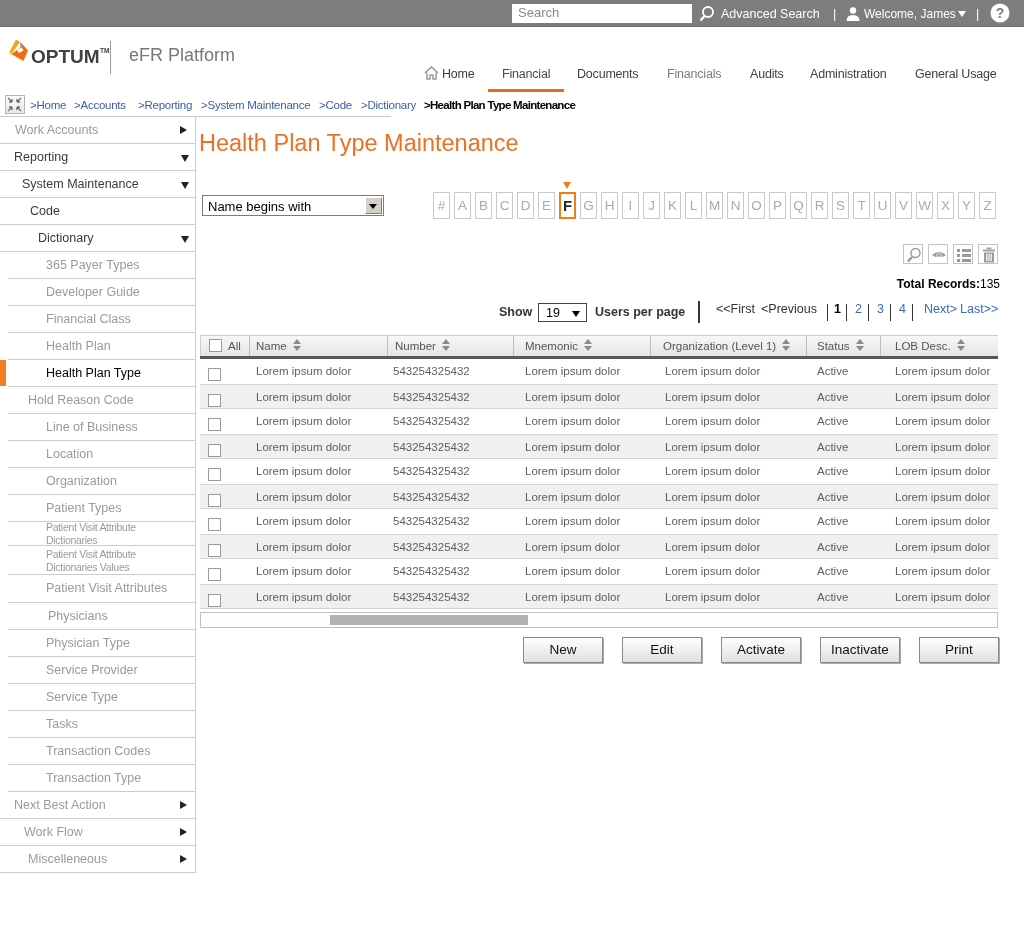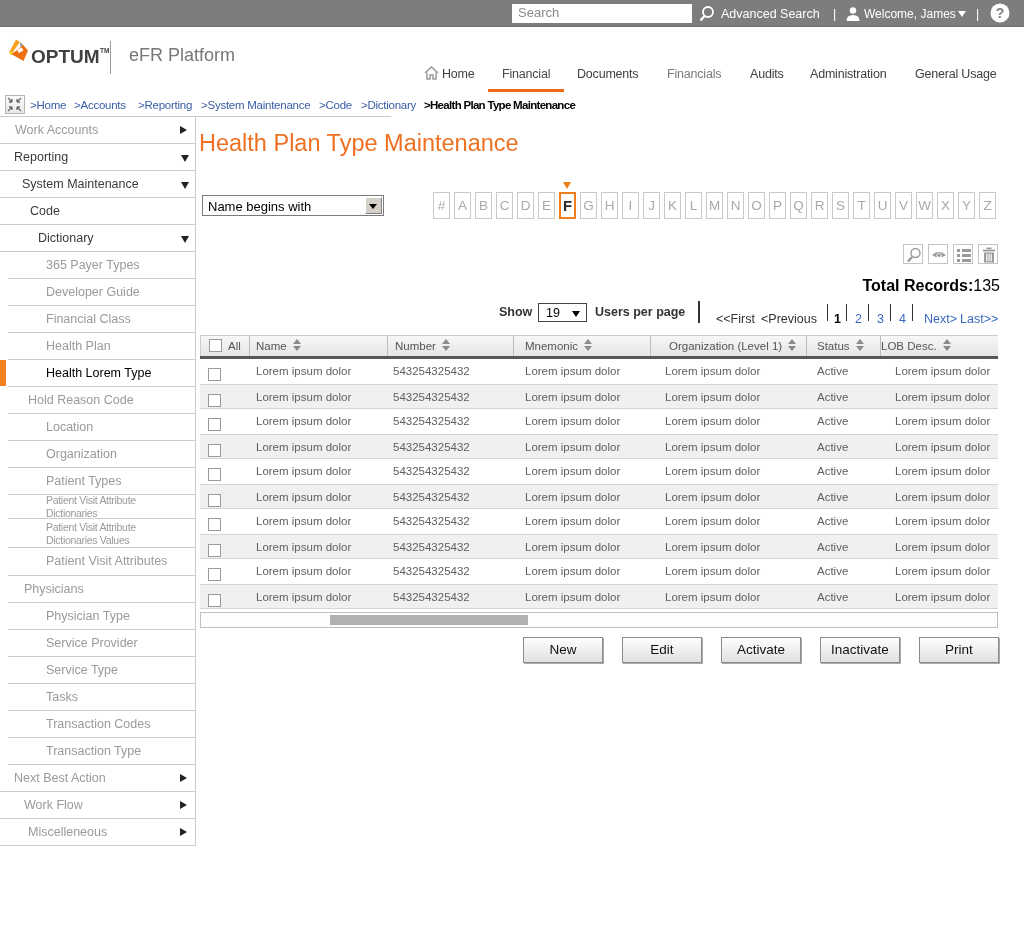--- a/index.html
+++ b/index.html
@@ -51,28 +51,28 @@
 
 #alpha { position:absolute; left:433px; top:192px; }
 .az { position:absolute; top:0; width:17px; height:27px; border:1px solid #c9c9c9; color:#a9a9a9; font-size:13.5px; text-align:center; line-height:25px; background:#fff; }
 .az.sel { border:2px solid #f07f1a; color:#2b2b2b; line-height:23px; font-size:15px; font-weight:bold; }
 #ftri { position:absolute; top:-10px; width:0; height:0; border-top:7px solid #f07f1a; border-left:4.5px solid transparent; border-right:4.5px solid transparent; }
 
 
 .ibtn { position:absolute; top:244px; width:20px; height:20px; border:1px solid #c4c4c4; background:#fff; }
 .ibtn svg { position:absolute; left:2px; top:2px; }
 
-#totrec { position:absolute; top:277px; right:24px; font-size:16px; color:#000; }
+#totrec { position:absolute; top:277px; right:24px; font-size:12px; color:#000; }
 
 
 #showrow { position:absolute; top:305px; left:499px; font-size:12.5px; color:#333; }
 #showsel { position:absolute; left:538px; top:303px; width:49px; height:19px; border:1px solid #444; background:#fff; font-size:12.5px; }
 #showsel .t { position:absolute; left:7px; top:2px; }
 #showsel::after { content:""; position:absolute; right:6px; top:7px; border-top:6px solid #000; border-left:4.5px solid transparent; border-right:4.5px solid transparent; }
-.pgtxt { position:absolute; top:312px; font-size:12.5px; color:#333; }
+.pgtxt { position:absolute; top:302px; font-size:12.5px; color:#333; }
 .pgbar { position:absolute; width:1px; background:#333; }
 .blue { color:#3c68c0; }
 
 
 #tbl { position:absolute; left:200px; top:335px; width:798px; }
 #thead { display:flex; height:24px; border-top:1px solid #ccc; border-bottom:3px solid #575757; background:linear-gradient(#f7f7f7,#e5e5e5); }
 #thead .c { position:relative; height:100%; font-size:11.5px; color:#555; line-height:20px; border-left:1px solid #bdbdbd; }
 #thead .c:first-child { border-left:1px solid #ccc; }
 .sort { display:inline-block; position:relative; width:9px; height:12px; margin-left:6px; vertical-align:-1px; }
 .sort::before { content:""; position:absolute; left:0; top:0; border-bottom:5px solid #8a8a8a; border-left:4.5px solid transparent; border-right:4.5px solid transparent; }
@@ -161,33 +161,34 @@
 <div id="sidebar">
   <div class="sitem" style="padding-left:15px">Work Accounts<span class="arr-r"></span></div>
   <div class="sitem dark" style="padding-left:14px">Reporting<span class="arr-d"></span></div>
   <div class="sitem dark" style="padding-left:22px">System Maintenance<span class="arr-d"></span></div>
   <div class="sitem dark" style="padding-left:30px">Code</div>
   <div class="sitem dark" style="padding-left:38px">Dictionary<span class="arr-d"></span></div>
   <div class="sitem ind" style="padding-left:46px">365 Payer Types</div>
   <div class="sitem ind" style="padding-left:46px">Developer Guide</div>
   <div class="sitem ind" style="padding-left:46px">Financial Class</div>
   <div class="sitem ind" style="padding-left:46px">Health Plan</div>
-  <div class="sitem ind active" style="padding-left:46px">Health Lorem Type</div>
+  <div class="sitem ind active" style="padding-left:46px">Health Plan Type</div>
   <div class="sitem ind" style="padding-left:28px">Hold Reason Code</div>
+  <div class="sitem ind" style="padding-left:46px">Line of Business</div>
   <div class="sitem ind" style="padding-left:46px">Location</div>
   <div class="sitem ind" style="padding-left:46px">Organization</div>
   <div class="sitem ind" style="padding-left:46px">Patient Types</div>
   <div class="sitem ind two" style="padding-left:46px;height:24px">
       <span>Patient Visit Attribute<br>Dictionaries</span>
     </div>
   <div class="sitem ind two" style="padding-left:46px;height:29px">
       <span>Patient Visit Attribute<br>Dictionaries Values</span>
     </div>
   <div class="sitem ind" style="padding-left:46px;height:28px;line-height:27px">Patient Visit Attributes</div>
-  <div class="sitem ind" style="padding-left:24px">Physicians</div>
+  <div class="sitem ind" style="padding-left:48px">Physicians</div>
   <div class="sitem ind" style="padding-left:46px">Physician Type</div>
   <div class="sitem ind" style="padding-left:46px">Service Provider</div>
   <div class="sitem ind" style="padding-left:46px">Service Type</div>
   <div class="sitem ind" style="padding-left:46px">Tasks</div>
   <div class="sitem ind" style="padding-left:46px">Transaction Codes</div>
   <div class="sitem ind" style="padding-left:46px">Transaction Type</div>
   <div class="sitem" style="padding-left:14px">Next Best Action<span class="arr-r"></span></div>
   <div class="sitem" style="padding-left:24px">Work Flow<span class="arr-r"></span></div>
   <div class="sitem" style="padding-left:28px">Miscelleneous<span class="arr-r"></span></div>
 </div>
@@ -286,23 +287,23 @@
 <div class="pgbar" style="left:912px;top:304px;height:17px"></div>
 <div class="pgtxt blue" style="left:924px">Next&gt;</div>
 <div class="pgtxt blue" style="left:960px">Last&gt;&gt;</div>
 
 <div id="tbl">
   <div id="thead">
     <div class="c c0" style="padding-left:8px"><span class="cb" style="vertical-align:-2px;margin-top:3px"></span><span style="margin-left:6px">All</span></div>
     <div class="c c1" style="padding-left:6px">Name<span class="sort"></span></div>
     <div class="c c2" style="padding-left:7px">Number<span class="sort"></span></div>
     <div class="c c3" style="padding-left:11px">Mnemonic<span class="sort"></span></div>
-    <div class="c c4" style="padding-left:18px">Organization (Level 1)<span class="sort"></span></div>
+    <div class="c c4" style="padding-left:12px">Organization (Level 1)<span class="sort"></span></div>
     <div class="c c5" style="padding-left:10px">Status<span class="sort"></span></div>
-    <div class="c c6" style="">LOB Desc.<span class="sort"></span></div>
+    <div class="c c6" style="padding-left:14px">LOB Desc.<span class="sort"></span></div>
   </div>
   <div class="trow">
     <div class="c c0" style="padding-left:8px;padding-top:6px"><span class="cb"></span></div>
     <div class="c c1" style="padding-left:7px">Lorem ipsum dolor</div>
     <div class="c c2" style="padding-left:6px">543254325432</div>
     <div class="c c3" style="padding-left:12px">Lorem ipsum dolor</div>
     <div class="c c4" style="padding-left:15px">Lorem ipsum dolor</div>
     <div class="c c5" style="padding-left:11px">Active</div>
     <div class="c c6" style="padding-left:15px">Lorem ipsum dolor</div>
   </div>

